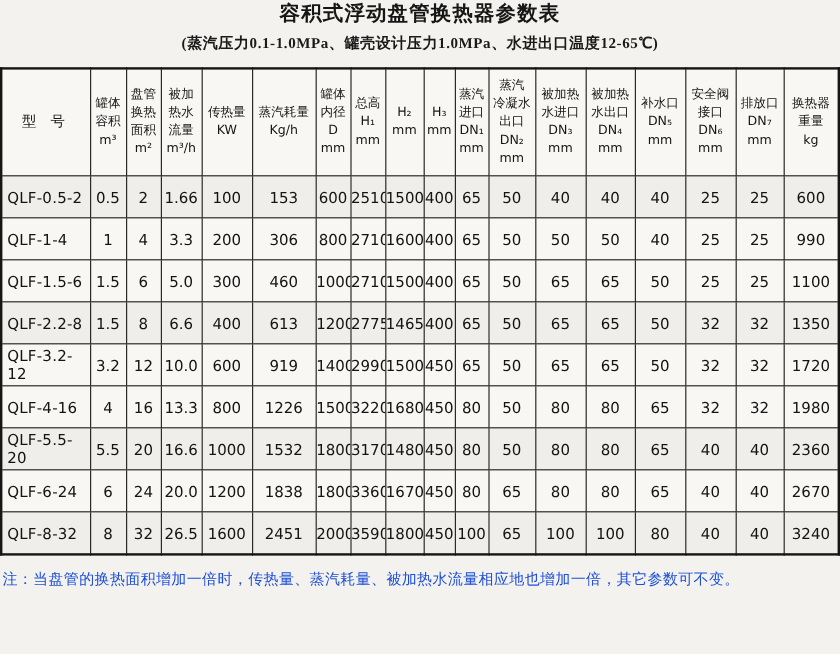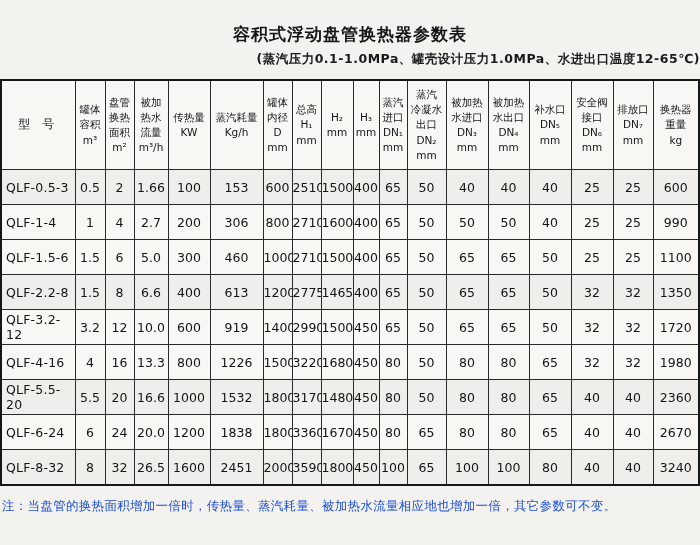--- a/index.html
+++ b/index.html
@@ -6,25 +6,25 @@
   body{
     width:700px;height:545px;overflow:hidden;
     background:#f3f2ee;
     font-family:"DejaVu Sans","Liberation Sans",sans-serif;
     color:#1c1c1c;
     -webkit-font-smoothing:antialiased;
   }
   .page{width:700px;height:545px;position:relative;}
   .title{
     text-align:center;font-weight:bold;font-size:17px;
-    padding-top:23px;letter-spacing:1px;color:#161616;
+    padding-top:0;letter-spacing:1px;color:#161616;
   }
   .subtitle{
-    text-align:right;font-weight:bold;font-size:12.5px;
-    margin-top:5px;color:#1a1a1a;letter-spacing:0.5px;
+    text-align:center;font-weight:bold;font-size:12.5px;
+    margin-top:5px;color:#1a1a1a;letter-spacing:0.5px;font-family:Liberation Serif, serif;
   }
   table.spec-table{
     border-collapse:collapse;table-layout:fixed;
     width:697px;margin:11px auto 0 auto;
     border:2px solid #161616;
     background:#f8f7f4;
   }
   .spec-table th,.spec-table td{
     border:1px solid #2a2a2a;
     text-align:center;vertical-align:middle;
@@ -130,21 +130,21 @@
           <th>排放口
 DN₇
 mm</th>
           <th>换热器
 重量
 kg</th>
         </tr>
     </thead>
     <tbody id="table-body">
         <tr class="tint">
-          <td>QLF-0.5-3</td>
+          <td>QLF-0.5-2</td>
           <td>0.5</td>
           <td>2</td>
           <td>1.66</td>
           <td>100</td>
           <td>153</td>
           <td>600</td>
           <td>2510</td>
           <td>1500</td>
           <td>400</td>
           <td>65</td>
@@ -153,21 +153,21 @@
           <td>40</td>
           <td>40</td>
           <td>25</td>
           <td>25</td>
           <td>600</td>
         </tr>
         <tr>
           <td>QLF-1-4</td>
           <td>1</td>
           <td>4</td>
-          <td>2.7</td>
+          <td>3.3</td>
           <td>200</td>
           <td>306</td>
           <td>800</td>
           <td>2710</td>
           <td>1600</td>
           <td>400</td>
           <td>65</td>
           <td>50</td>
           <td>50</td>
           <td>50</td>

